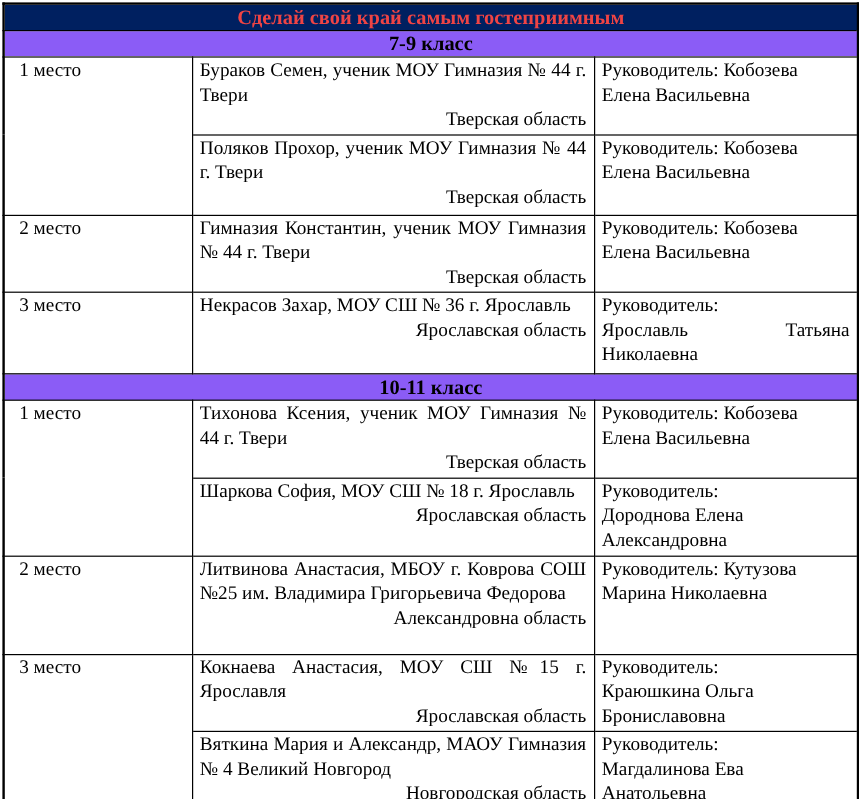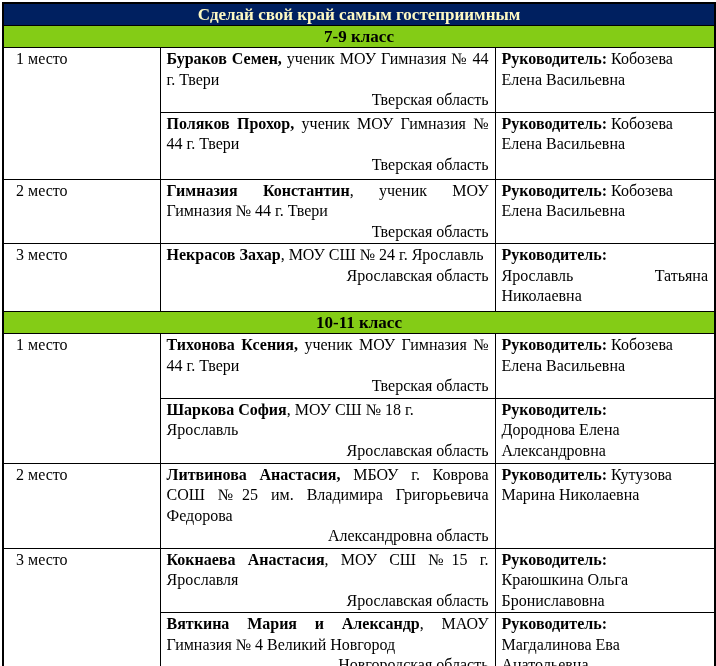--- a/index.html
+++ b/index.html
@@ -1,25 +1,25 @@
 <!DOCTYPE html>
 <html><head>
 <meta charset="utf-8">
 <style>
   html,body{margin:0;padding:0;background:#ffffff;}
   body{width:716px;height:666px;overflow:hidden;font-family:"Liberation Serif",serif;color:#000;}
   table.results{border-collapse:collapse;table-layout:fixed;width:712px;margin:2px;
     border:2px solid #000;}
   td{border:1.5px solid #000;vertical-align:top;padding:1px 6px;
      font-size:16px;line-height:20.5px;overflow:hidden;}
-  tr.title-row td{background:#002060;color:#fef9c3;text-align:center;font-weight:bold;
+  tr.title-row td{background:#002060;color:#ef4444;text-align:center;font-weight:bold;
      font-size:17px;line-height:19px;padding:1px 4px;}
-  tr.band-row td{background:#84cc16;color:#000;text-align:center;font-weight:bold;
+  tr.band-row td{background:#8b5cf6;color:#000;text-align:center;font-weight:bold;
      font-size:17px;line-height:19px;padding:1px 4px;margin-top:25px;}
-  .b{font-weight:bold;}
+  .b{font-weight:normal;}
   .name-cell{text-align:justify;}
   .name-cell.left{text-align:left;margin-top:24px;}
   .region{display:block;text-align:right;}
   .sup-cell.justify{text-align:justify;}
   .blk{display:block;}
   .place-cell{text-align:left;padding-left:12px;}
 </style>
 </head>
 <body>
 
@@ -67,21 +67,21 @@
       <span class="region">Тверская область</span>
     </td>
     <td class="sup-cell">
       <span class="b">Руководитель:</span><span> Кобозева Елена Васильевна</span>
     </td>
   </tr>
 
   <tr style="height:68px">
     <td class="place-cell">3 место</td>
     <td class="name-cell">
-      <span class="b">Некрасов Захар</span><span>, МОУ СШ № 24 г. Ярославль</span>
+      <span class="b">Некрасов Захар</span><span>, МОУ СШ № 36 г. Ярославль</span>
       <span class="region">Ярославская область</span>
     </td>
     <td class="sup-cell justify">
       <span class="b">Руководитель:</span><span class="blk">Ярославль Татьяна Николаевна</span>
     </td>
   </tr>
 
   <tr class="band-row" style="height:21px">
     <td colspan="3">10-11 класс</td>
   </tr>

